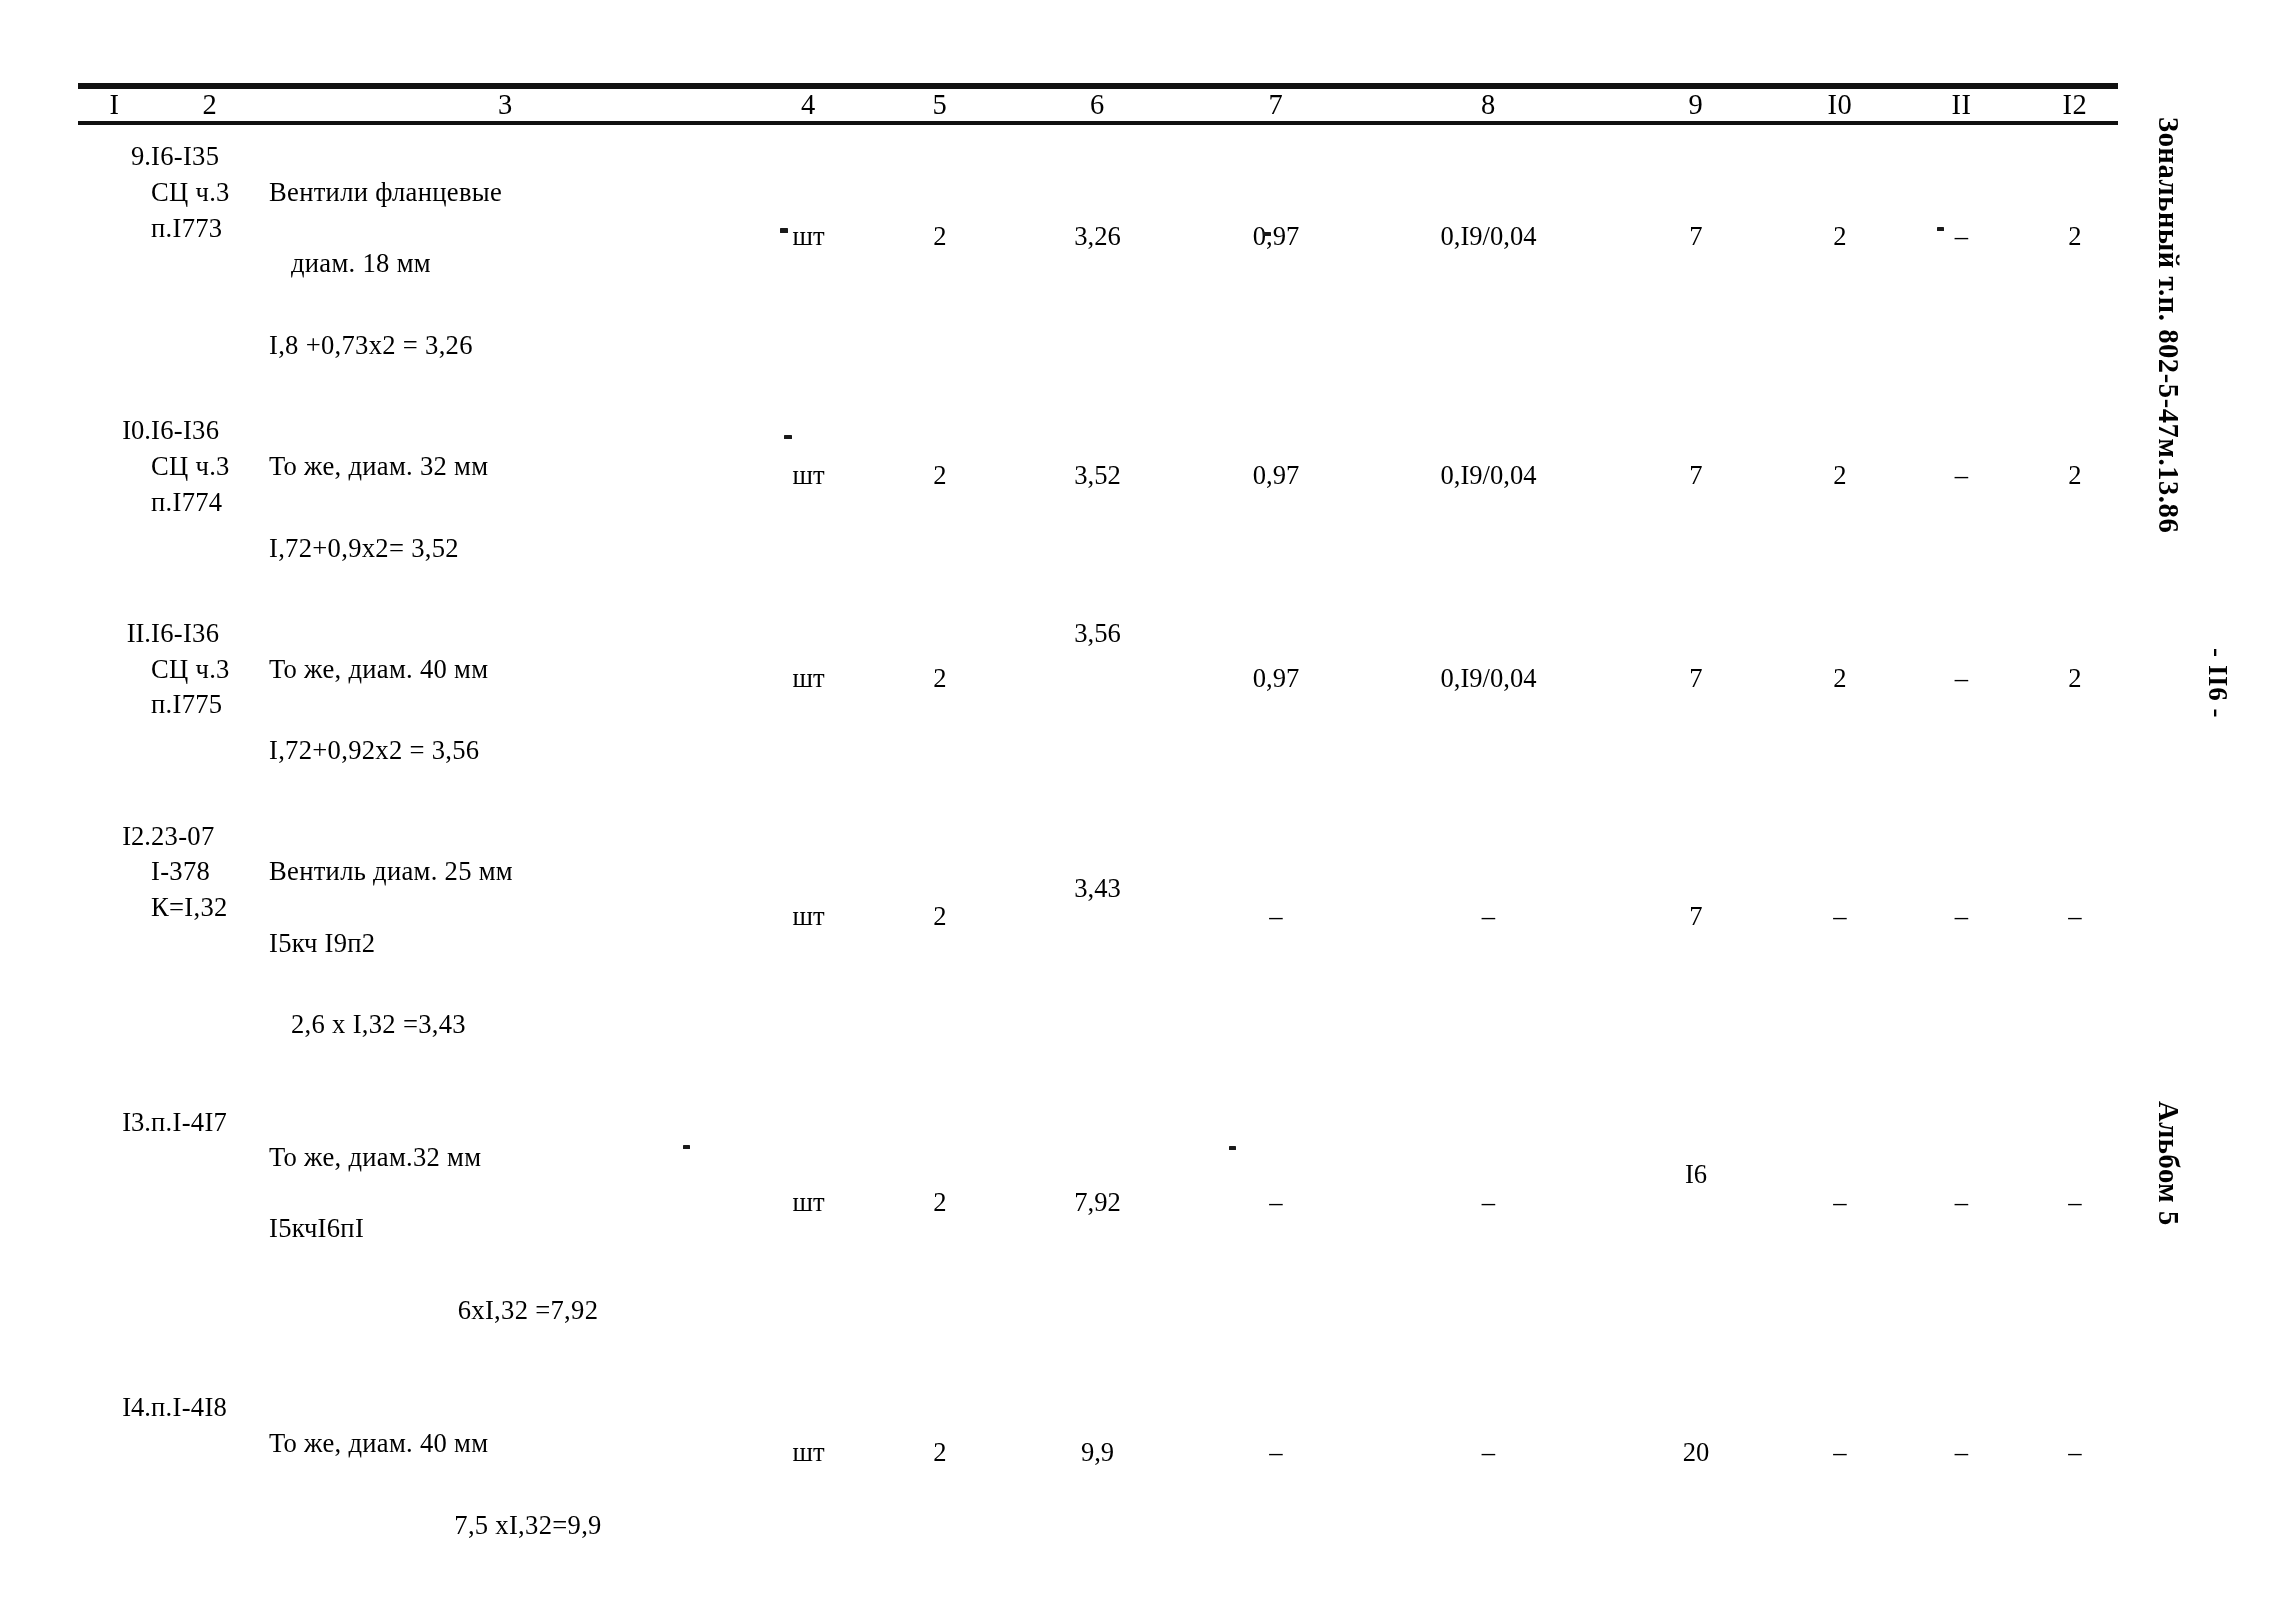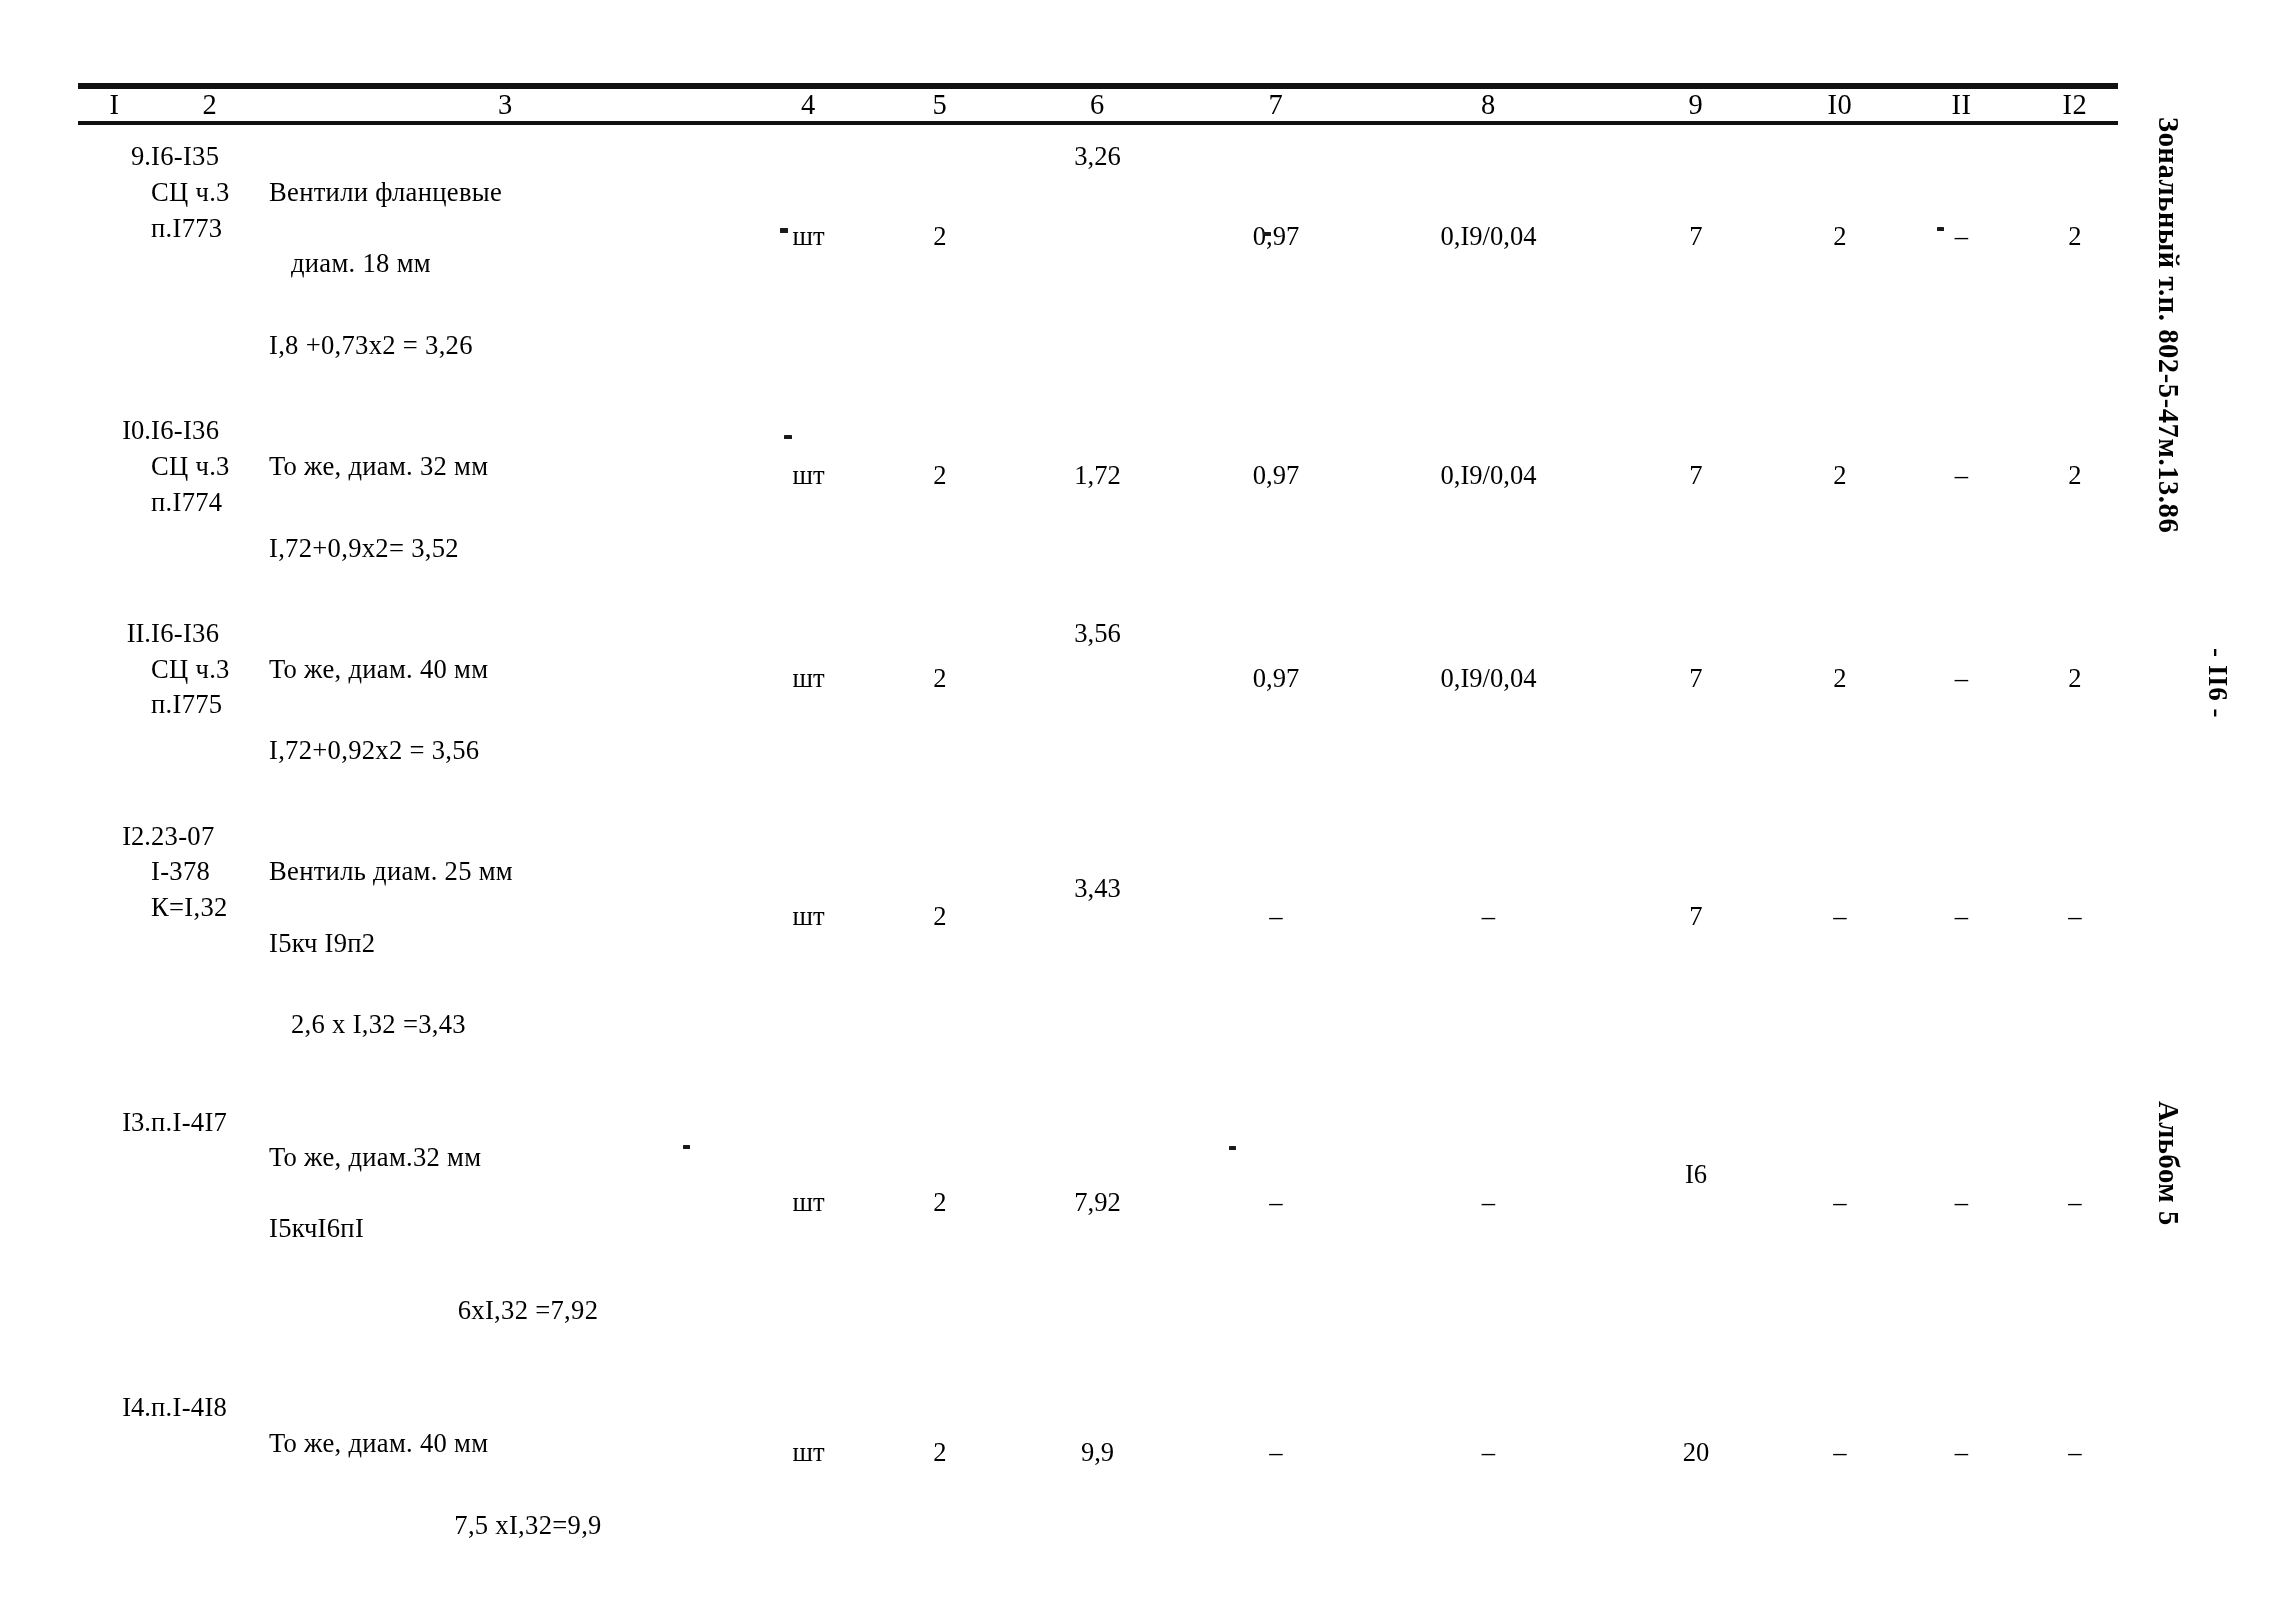--- a/index.html
+++ b/index.html
@@ -200,21 +200,21 @@
           <span class="desc-line ind1">диам. 18 мм</span>
           <span class="desc-line gap">I,8 +0,73х2 = 3,26</span>
         </td>
         <td class="unit">
               <span style="display:block;margin-top:80px">шт</span>
             </td>
         <td class="ctr">
               <span style="display:block;margin-top:80px">2</span>
             </td>
         <td class="ctr">
-              <span style="display:block;">3,26</span>
+              <span style="display:block;margin-top:80px">3,26</span>
             </td>
         <td class="ctr">
               <span style="display:block;margin-top:80px">0,97</span>
             </td>
         <td class="ctr">
               <span style="display:block;margin-top:80px">0,I9/0,04</span>
             </td>
         <td class="ctr">
               <span style="display:block;margin-top:80px">7</span>
             </td>
@@ -242,21 +242,21 @@
           <span class="desc-line">То же, диам. 32 мм</span>
           <span class="desc-line gap">I,72+0,9х2= 3,52</span>
         </td>
         <td class="unit">
               <span style="display:block;margin-top:45px">шт</span>
             </td>
         <td class="ctr">
               <span style="display:block;margin-top:45px">2</span>
             </td>
         <td class="ctr">
-              <span style="display:block;margin-top:45px">1,72</span>
+              <span style="display:block;margin-top:45px">3,52</span>
             </td>
         <td class="ctr">
               <span style="display:block;margin-top:45px">0,97</span>
             </td>
         <td class="ctr">
               <span style="display:block;margin-top:45px">0,I9/0,04</span>
             </td>
         <td class="ctr">
               <span style="display:block;margin-top:45px">7</span>
             </td>

